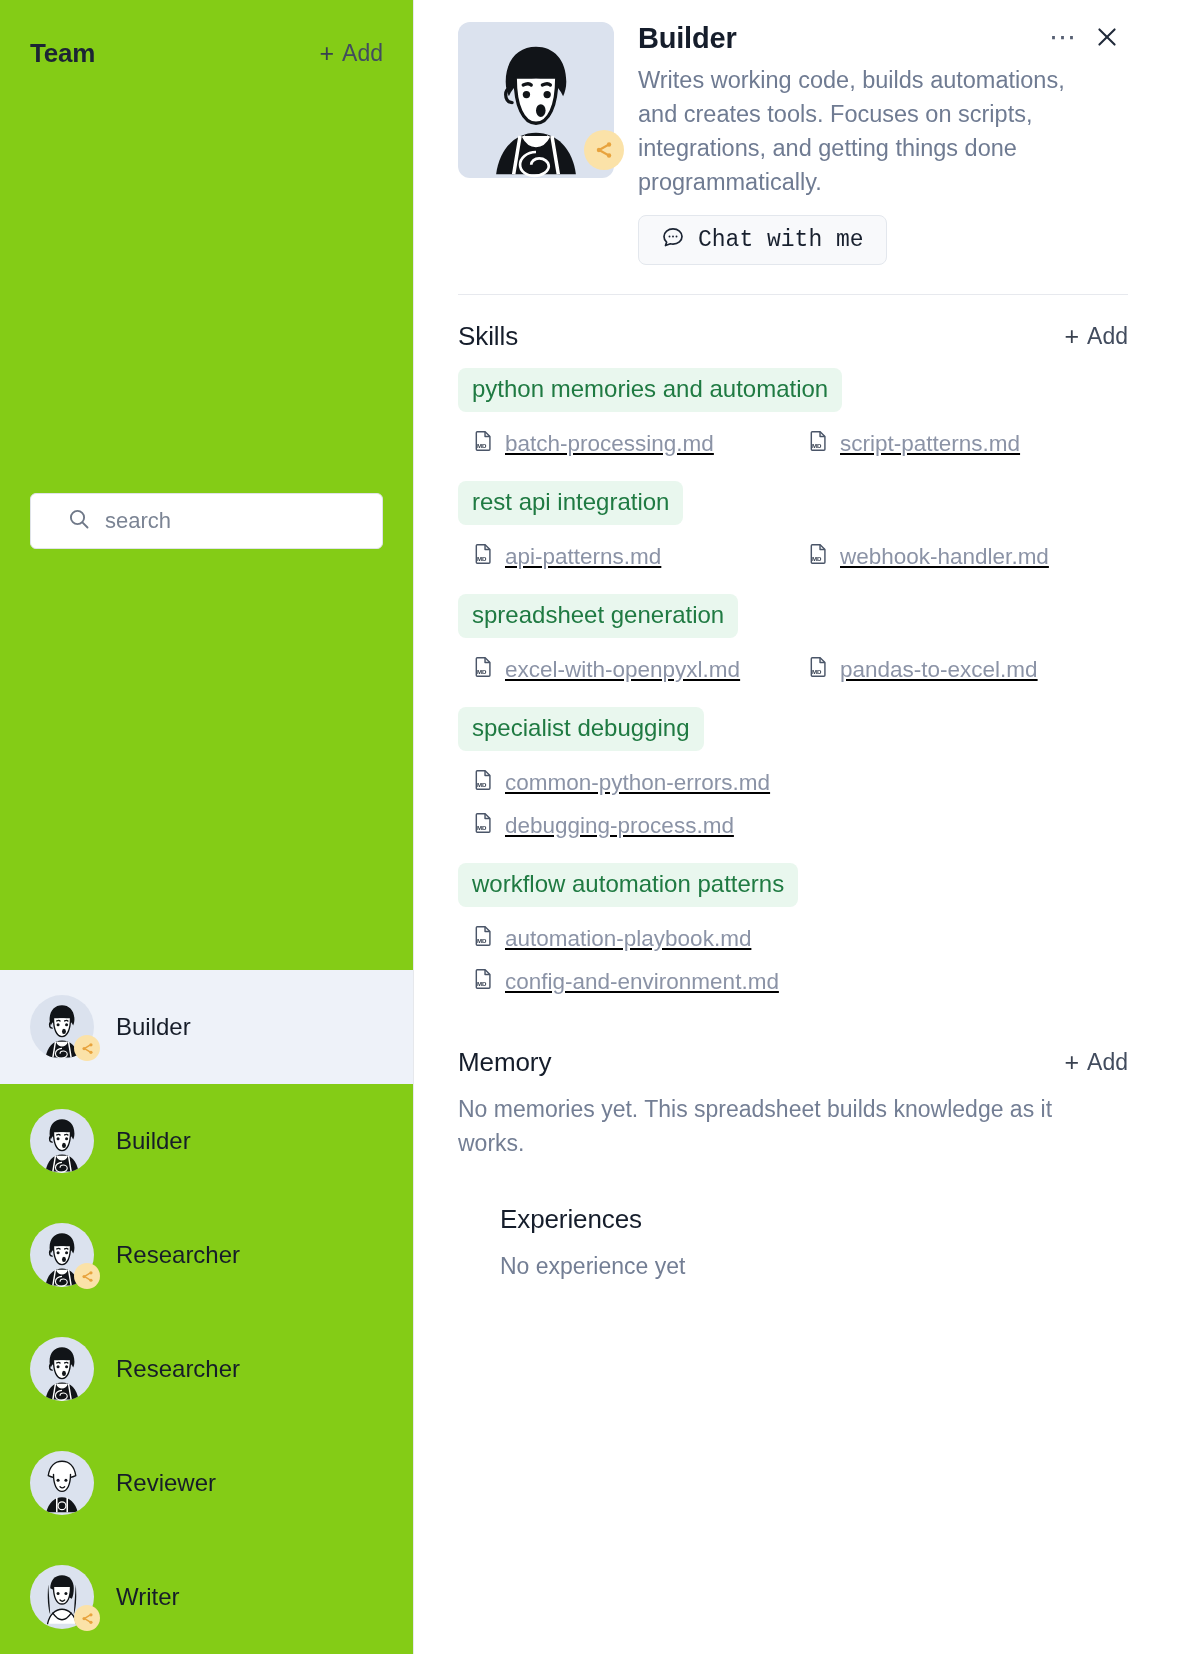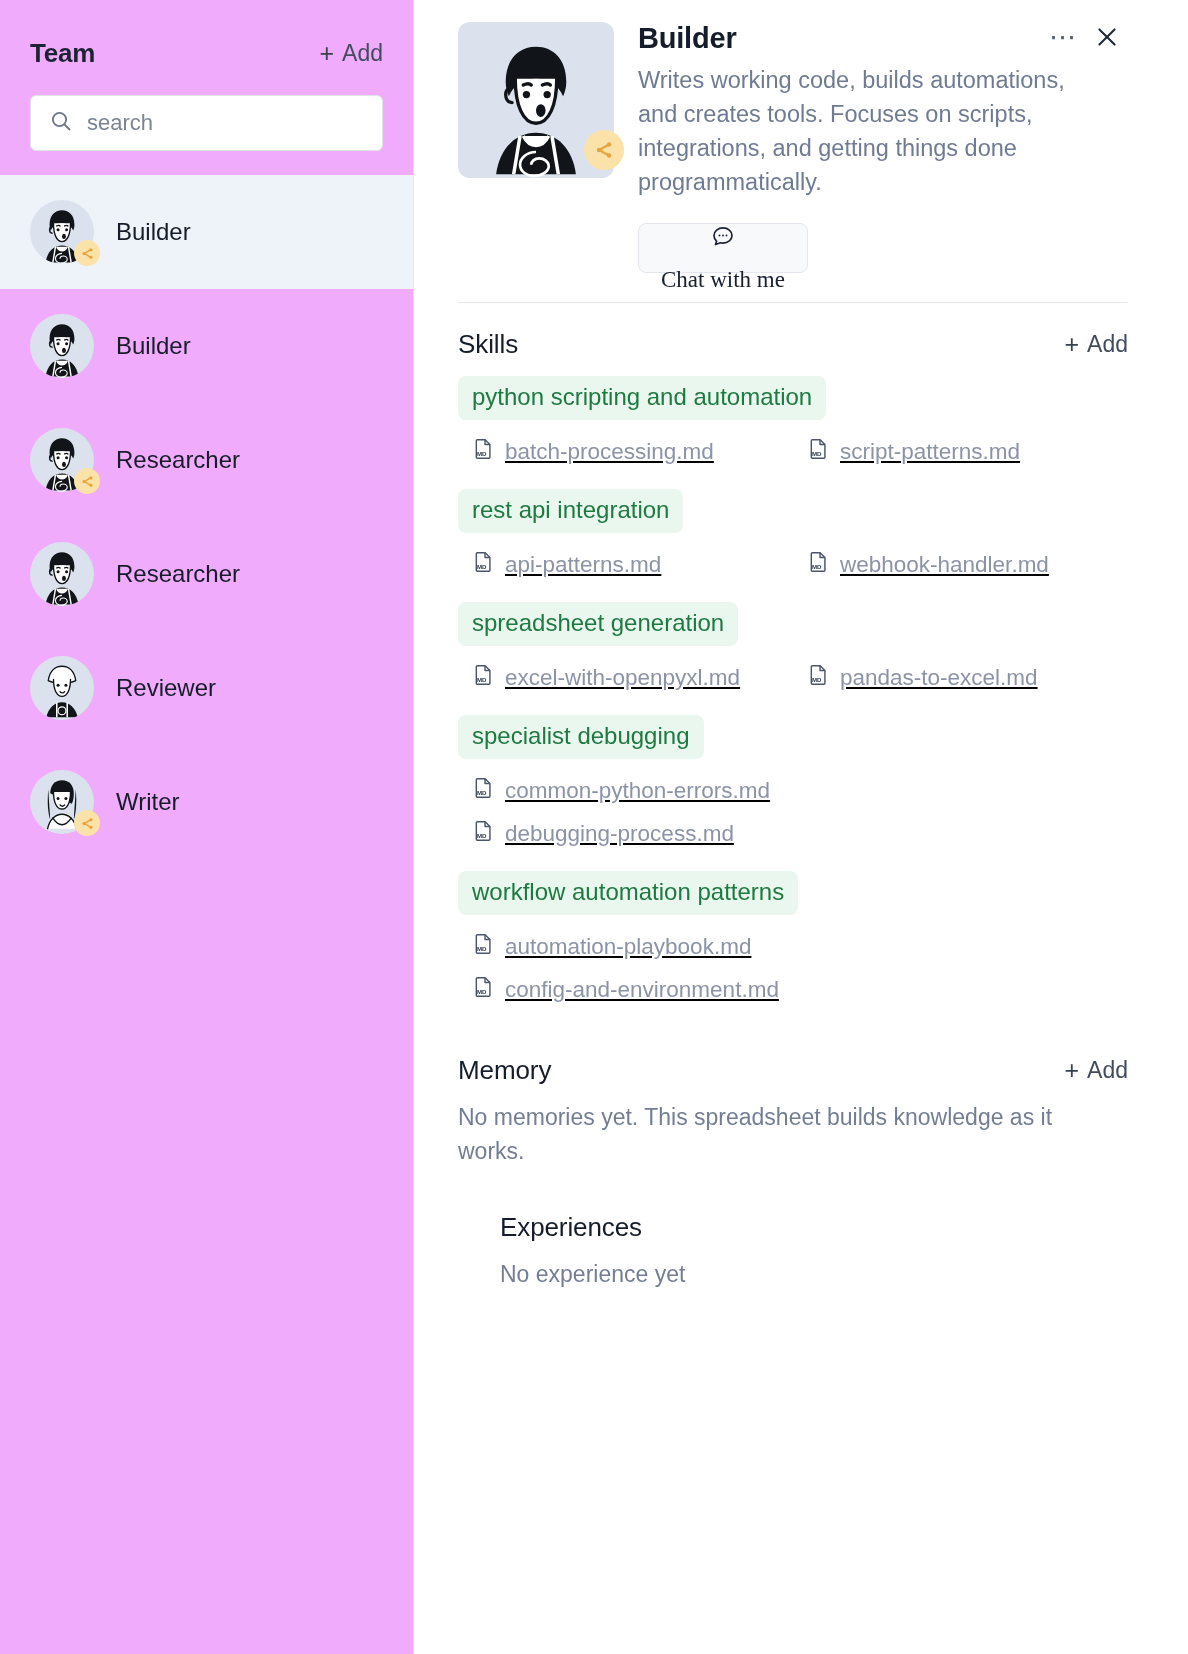--- a/index.html
+++ b/index.html
@@ -7,43 +7,43 @@
     width: 1188px; height: 1654px;
     font-family: "Liberation Sans", sans-serif;
     background: #ffffff;
     overflow: hidden;
   }
   .app { display: flex; width: 1188px; height: 1654px; }
 
   
   .sidebar {
     width: 414px; height: 100%;
-    background: #f0abfc;
+    background: #84cc16;
     border-right: 1px solid #e6e8ec;
-    display: flex; flex-direction: column;
+    display: flex; flex-direction: column; justify-content: space-between;
   }
   .sb-head {
     display: flex; align-items: center; justify-content: space-between;
     padding: 38px 30px 0 30px;
   }
   .sb-title { font-size: 26px; font-weight: 700; color: #1c2434; letter-spacing: -0.2px; }
   .add-btn {
     display: flex; align-items: center; gap: 8px;
     font-size: 23px; color: #424c5e; cursor: pointer;
     background: none; border: none; font-family: inherit;
   }
   .plus-ico { font-size: 25px; line-height: 1; font-weight: 300; color: #39414f; }
 
   .search-wrap { padding: 26px 30px 24px 30px; }
   .search-box {
     display: flex; align-items: center; gap: 14px;
     background: #ffffff;
     border: 1px solid #dfe3e8;
     border-radius: 6px;
-    height: 56px; padding: 0 18px;
+    height: 56px; padding: 0 36px;
   }
   .search-box svg { flex: 0 0 auto; }
   .search-input {
     border: none; outline: none; background: transparent;
     font-family: inherit; font-size: 22px; color: #2b3342;
     width: 100%;
   }
   .search-input::placeholder { color: #7b8494; }
 
   .sb-list { display: flex; flex-direction: column; }
@@ -102,25 +102,25 @@
     padding: 2px 8px; line-height: 1; color: #4a5365;
     display: flex; align-items: center; justify-content: center;
   }
   .ell { font-size: 27px; letter-spacing: 2px; color: #576073; }
   .hero-desc {
     margin-top: 8px;
     font-size: 23.5px; line-height: 34px; color: #6f7b92;
     max-width: 460px;
   }
   .chat-btn {
-    margin-top: 24px;
+    margin-top: 16px;
     display: inline-flex; align-items: center; gap: 13px;
     height: 50px; padding: 0 22px;
     background: #f8f9fb; border: 1px solid #e3e7ed; border-radius: 8px;
-    font-family: Liberation Serif, serif; font-size: 23px; color: #18202e; cursor: pointer; flex-direction: column;
+    font-family: Liberation Mono, monospace; font-size: 23px; color: #18202e; cursor: pointer;
   }
 
   .divider { height: 1px; background: #e7e9ee; margin: 29px 0 0 0; }
 
   .sect-head {
     display: flex; align-items: center; justify-content: space-between;
     margin-top: 26px;
   }
   .sect-title { font-size: 26px; font-weight: 400; color: #151d2b; letter-spacing: -0.1px; }
 
@@ -391,21 +391,21 @@
 
       <section>
         <div class="sect-head">
           <div class="sect-title">Skills</div>
           <button class="add-btn">
             <span class="plus-ico">+</span>
             <span>Add</span>
           </button>
         </div>
         <div id="skills-list">
-            <div class="skill-block"><span class="skill-tag">python scripting and automation</span>
+            <div class="skill-block"><span class="skill-tag">python memories and automation</span>
      <div class="files cols">
                 <div class="file">
        <span><svg width="23" height="23" viewBox="0 0 24 24" fill="none">
   <path d="M5.5 2.8h8.2l5 5v13.4a1 1 0 0 1-1 1H5.5a1 1 0 0 1-1-1V3.8a1 1 0 0 1 1-1z" stroke="#4a5568" stroke-width="1.5" stroke-linejoin="round"></path>
   <path d="M13.6 2.8v5.1h5" stroke="#4a5568" stroke-width="1.5" stroke-linejoin="round"></path>
   <text x="5.2" y="19.6" font-family="Liberation Sans, sans-serif" font-size="6.4" font-weight="700" fill="#2d3748">MD</text>
 </svg></span>
        <span>batch-processing.md</span>
      </div>
                 <div class="file">

